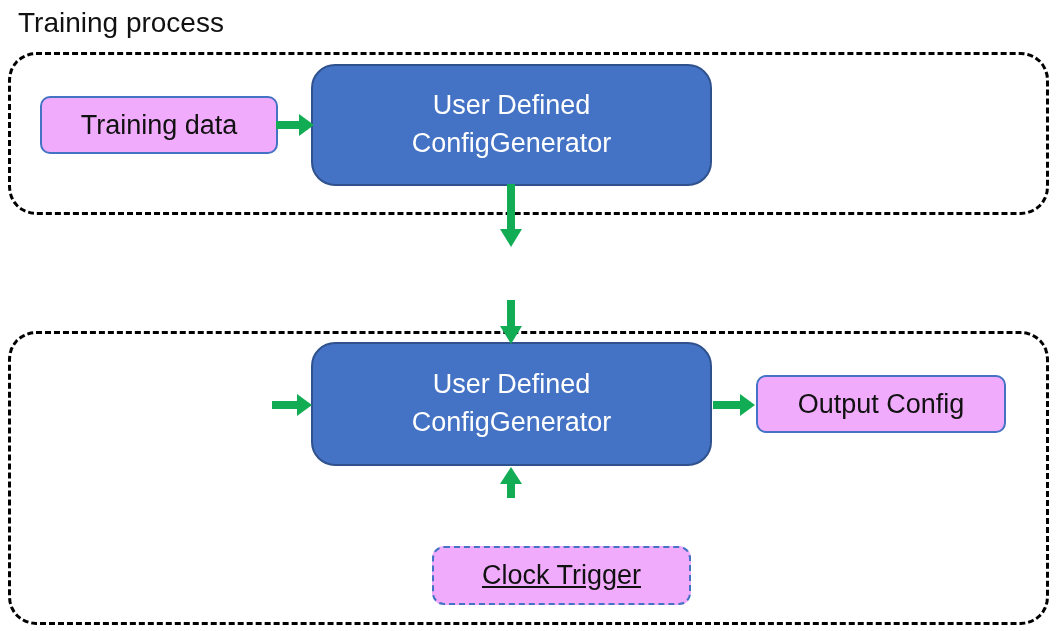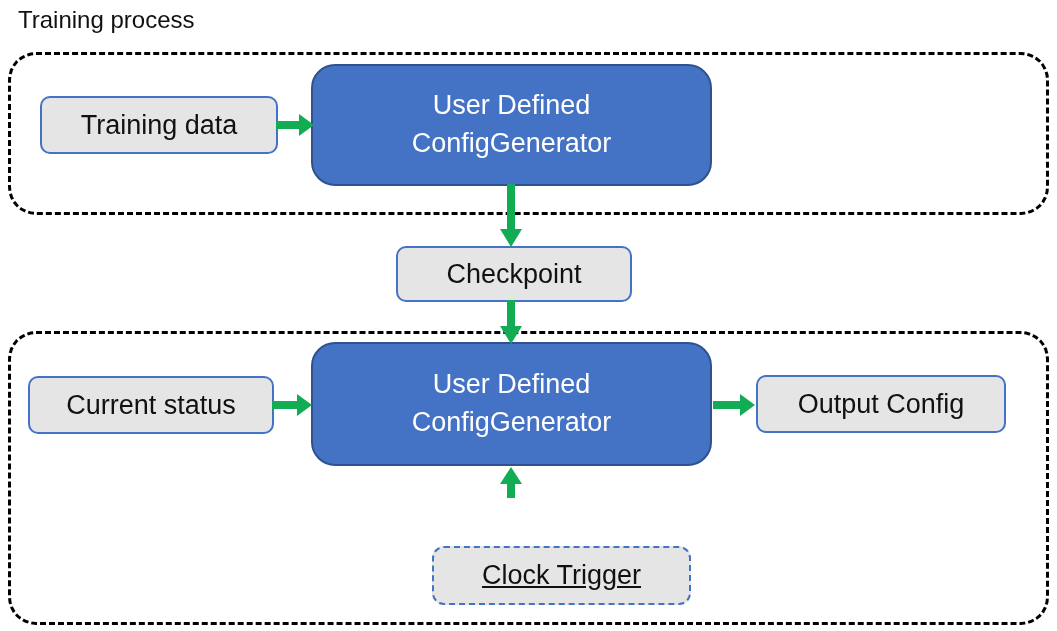--- a/index.html
+++ b/index.html
@@ -10,21 +10,21 @@
   .canvas {
     position: relative;
     width: 1057px;
     height: 631px;
     background: #ffffff;
     font-family: "Liberation Sans", sans-serif;
     overflow: hidden;
   }
   .section-label {
     position: absolute;
-    font-size: 24px;
+    font-size: 28px;
     line-height: 1.2;
     color: var(--text-dark, #111);
     white-space: nowrap;
   }
   .container-dashed {
     position: absolute;
     box-sizing: border-box;
     border: 3px dashed var(--container-dash, #000);
     border-radius: 28px;
     background: transparent;
@@ -32,21 +32,21 @@
   }
   .node {
     position: absolute;
     box-sizing: border-box;
     display: flex;
     align-items: center;
     justify-content: center;
     text-align: center;
     font-size: 27px;
     color: var(--text-dark, #111);
-    background: #e5e5e5;
+    background: #f0abfc;
     white-space: nowrap;
     z-index: 2;
   }
   .node.outline {
     border: 2px solid var(--outline-blue, #4472C4);
     border-radius: 10px;
   }
   .node.dashed-outline {
     border: 2px dashed var(--outline-blue, #4472C4);
     border-radius: 12px;
@@ -88,31 +88,29 @@
   <div class="node primary" style="left:311px; top:64px; width:401px; height:122px;">
     <span>User Defined</span>
     <span>ConfigGenerator</span>
   </div>
 
   <svg class="arrow" style="left:496px; top:184px;" width="30" height="63" viewBox="0 0 30 63">
     <rect x="11" y="0" width="8" height="46" fill="currentColor"></rect>
     <polygon points="4,45 26,45 15,63" fill="currentColor"></polygon>
   </svg>
 
-  <div class="node outline" style="left:396px; top:246px; width:236px; height:56px;">Checkpoint</div>
 
   <svg class="arrow" style="left:496px; top:300px;" width="30" height="44" viewBox="0 0 30 44">
     <rect x="11" y="0" width="8" height="27" fill="currentColor"></rect>
     <polygon points="4,26 26,26 15,44" fill="currentColor"></polygon>
   </svg>
 
 
   <div class="container-dashed" style="left:8px; top:331px; width:1041px; height:294px;"></div>
 
-  <div class="node outline" style="left:28px; top:376px; width:246px; height:58px;">Current status</div>
 
   <svg class="arrow" style="left:272px; top:388px;" width="40" height="34" viewBox="0 0 40 34">
     <rect x="0" y="13" width="26" height="8" fill="currentColor"></rect>
     <polygon points="25,6 40,17 25,28" fill="currentColor"></polygon>
   </svg>
 
   <div class="node primary" style="left:311px; top:342px; width:401px; height:124px;">
     <span>User Defined</span>
     <span>ConfigGenerator</span>
   </div>

